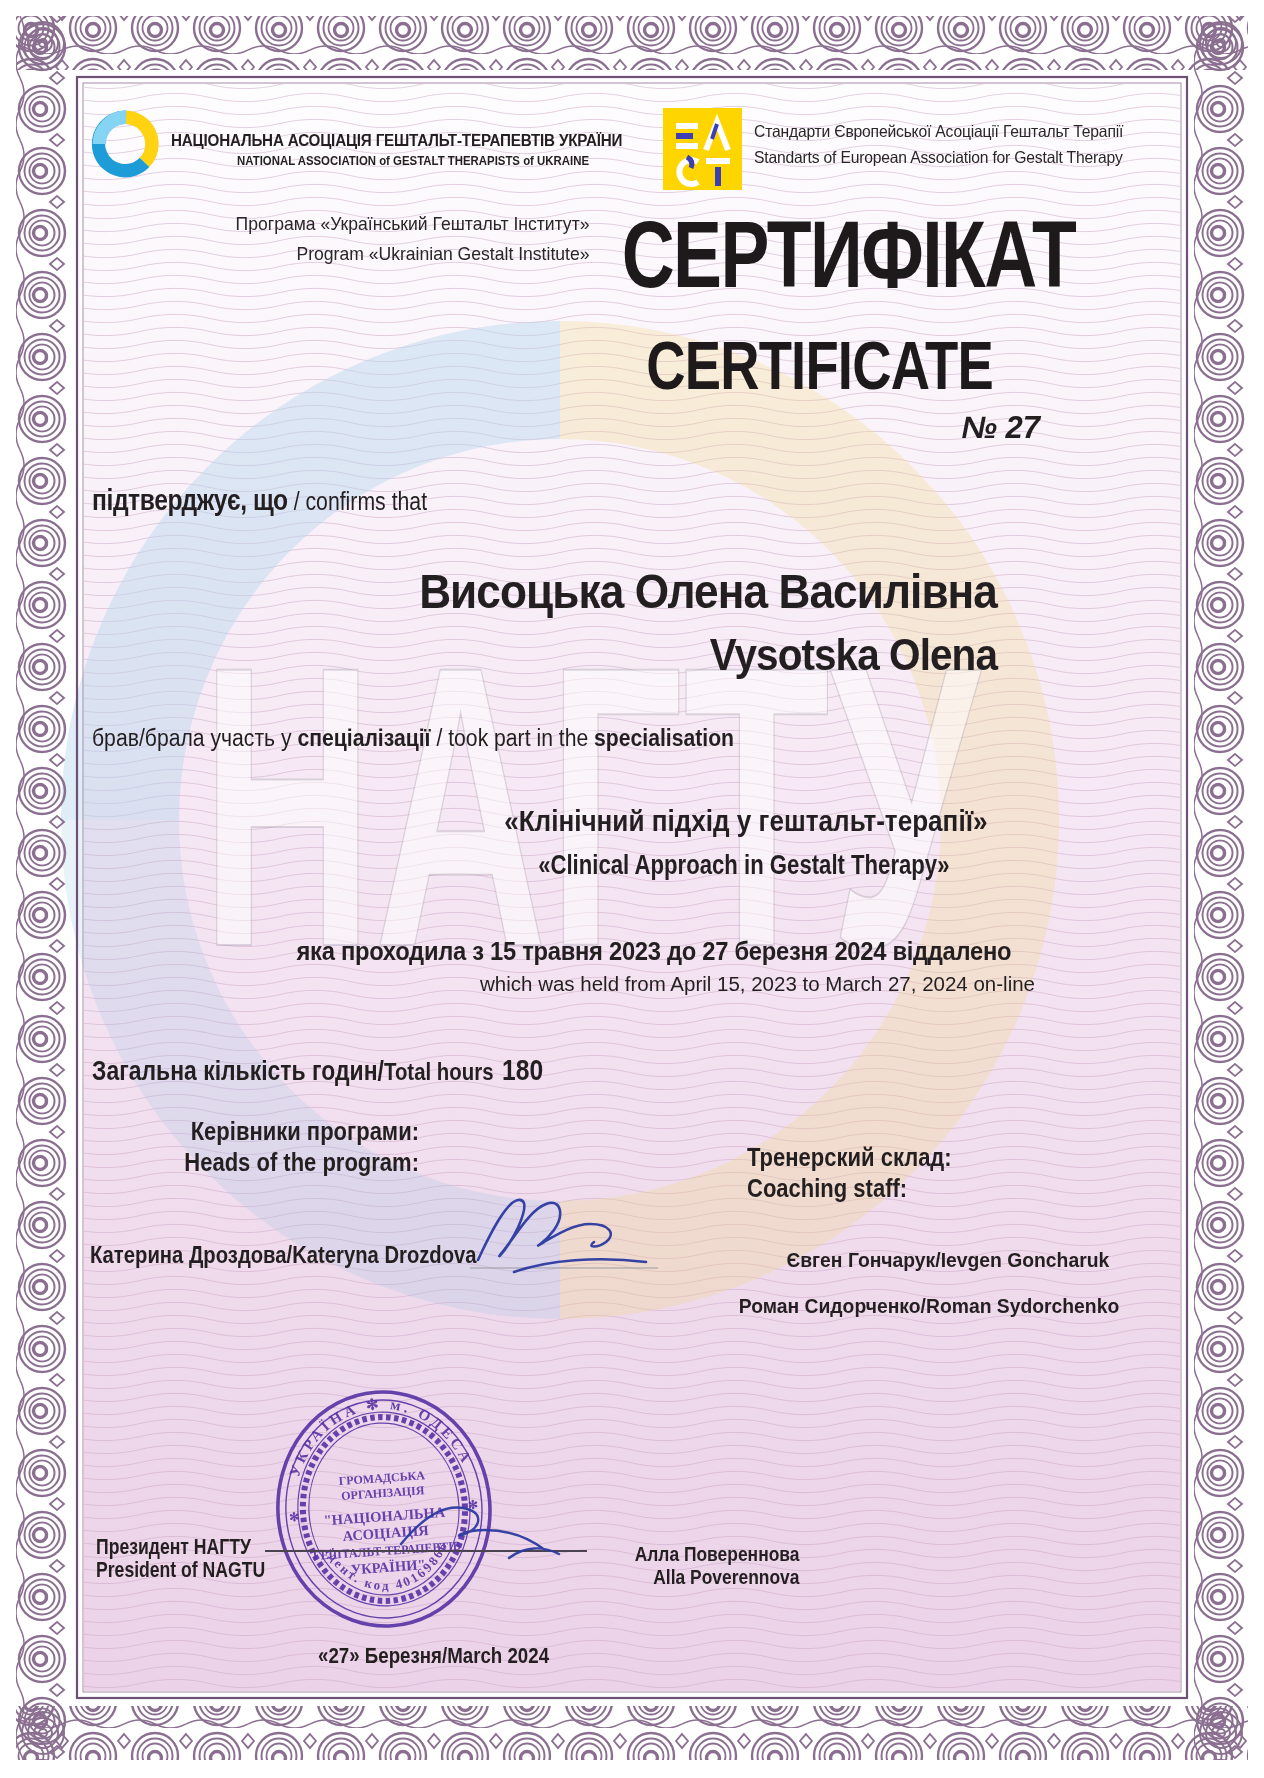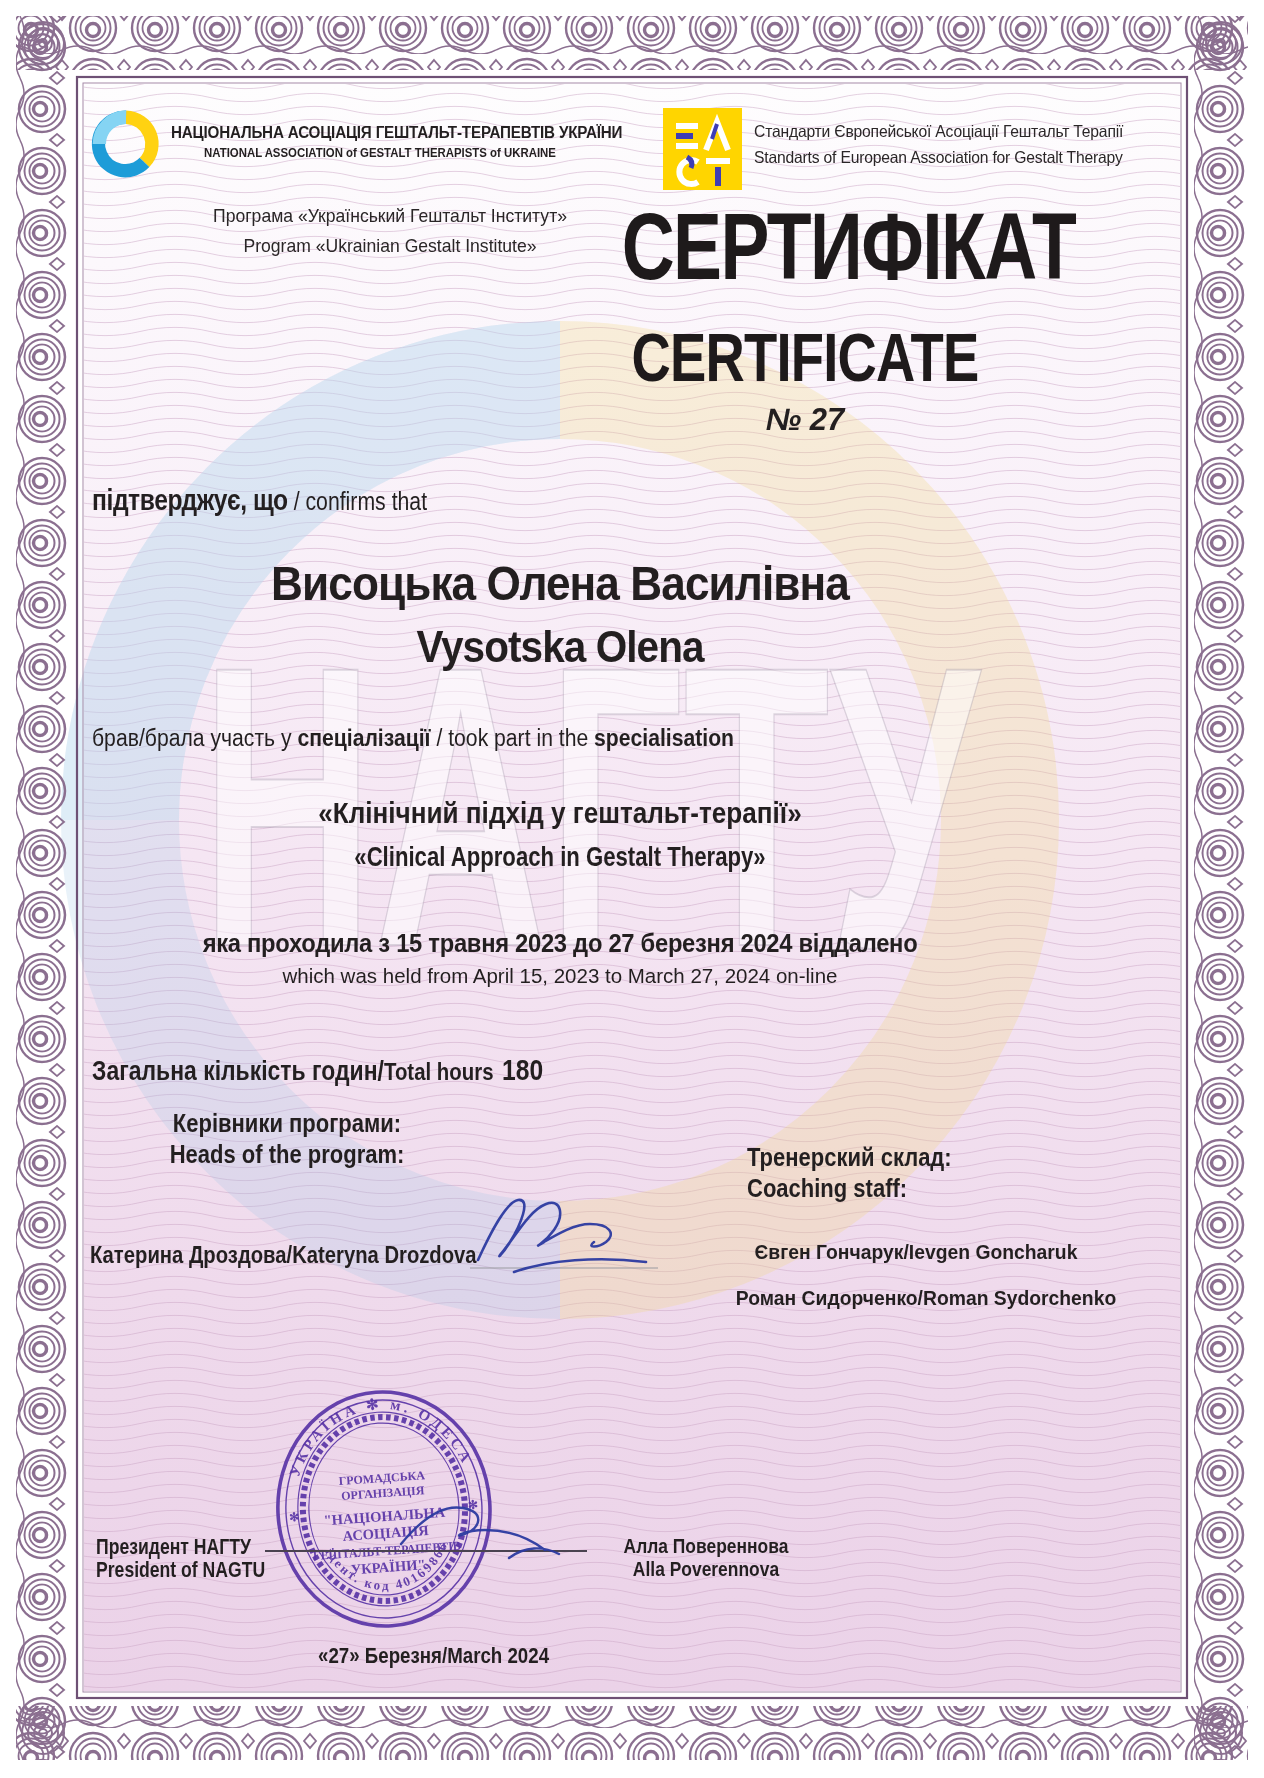--- a/index.html
+++ b/index.html
@@ -1,19 +1,19 @@
 <!DOCTYPE html>
 <html><head>
 <meta charset="utf-8">
 <style>
   html,body{margin:0;padding:0;background:#9a8a9a;}
   .page{position:relative;width:1264px;height:1778px;margin:0 auto;background:#ffffff;
         overflow:hidden;font-family:"Liberation Sans","DejaVu Sans",sans-serif;color:#231f20;}
   .abs{position:absolute;}
-  .c{text-align:center;}
+  .c{text-align:right;margin-top:8px;}
   .b{font-weight:bold;}
   .nw{white-space:nowrap;}
   .oc{transform-origin:50% 0;}
   .ol{transform-origin:0 0;}
   .sx78{transform:scaleX(.78);}
   .sx8{transform:scaleX(.80);}
   .sx82{transform:scaleX(.82);}
   .sx85{transform:scaleX(.85);}
   .sx88{transform:scaleX(.88);}
   .sx9{transform:scaleX(.90);}

